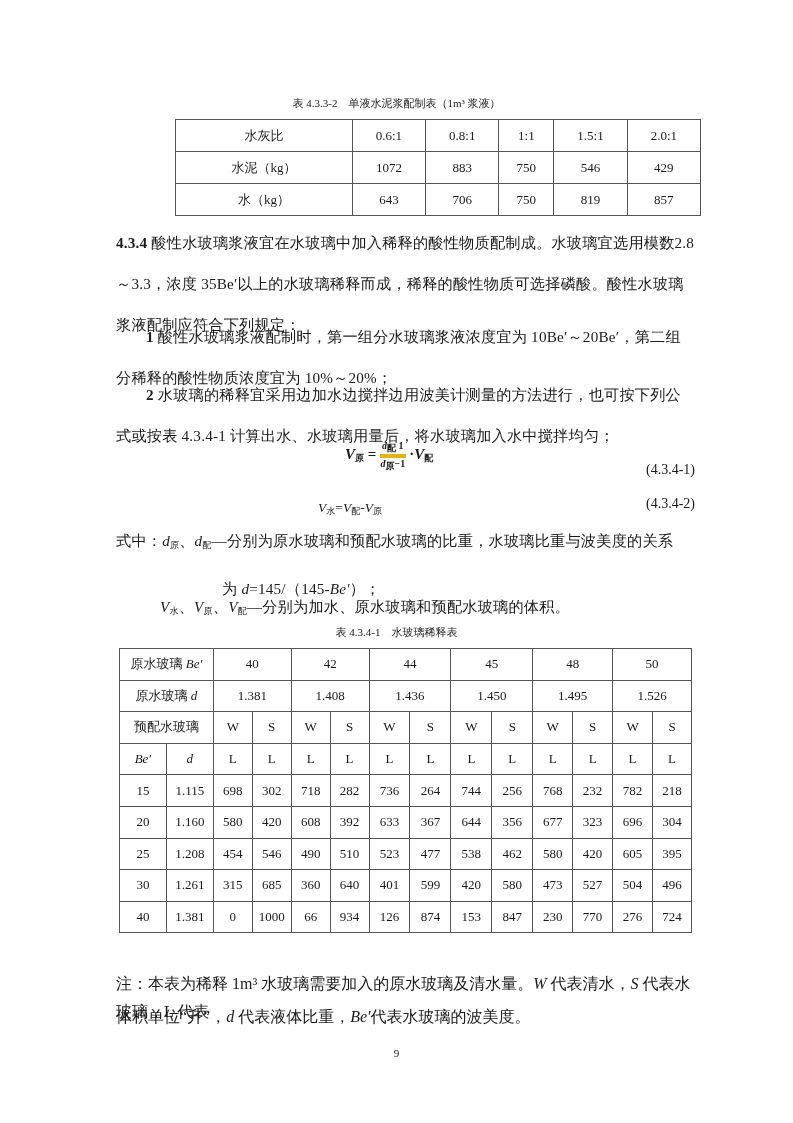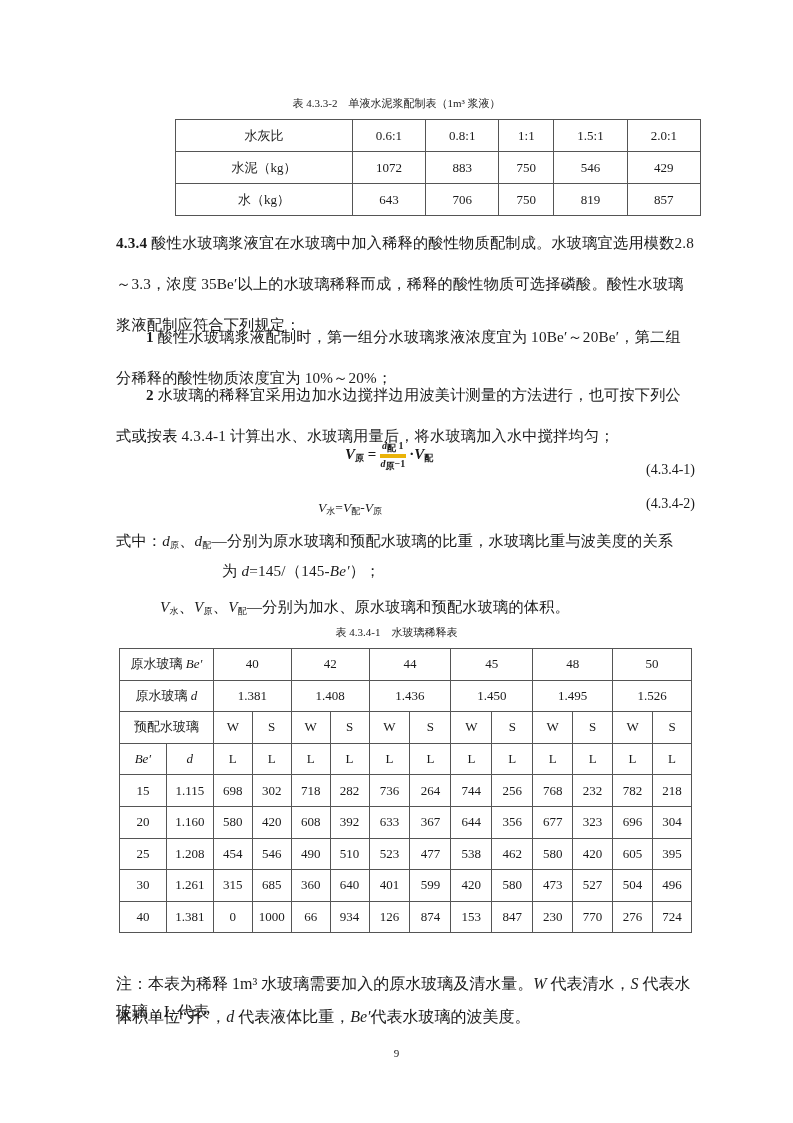--- a/index.html
+++ b/index.html
@@ -79,21 +79,21 @@
 </div>
 <div class="abs eqno" style="top:462px;">(4.3.4-1)</div>
 
 <div class="abs eq" style="left:318px; top:500px; font-size:13.5px;">
   <i>V</i><span class="sub">水</span><span>=</span><i>V</i><span class="sub">配</span><span>-</span><i>V</i><span class="sub">原</span>
 </div>
 <div class="abs eqno" style="top:496px;">(4.3.4-2)</div>
 
 <div class="abs para" style="top:520px;"><span>式中：</span><i>d</i><span class="sub">原</span><span>、</span><i>d</i><span class="sub">配</span><span>—分别为原水玻璃和预配水玻璃的比重，水玻璃比重与波美度的关系</span></div>
 
-<div class="abs para" style="top:550px; left:222px; width:470px;"><span>为 </span><i>d</i><span>=145/（145-</span><i>Be′</i><span>）；</span></div>
+<div class="abs para" style="top:568px; left:222px; width:470px;"><span>为 </span><i>d</i><span>=145/（145-</span><i>Be′</i><span>）；</span></div>
 
 <div class="abs para" style="top:586px; left:160px; width:530px;"><i>V</i><span class="sub">水</span><span>、</span><i>V</i><span class="sub">原</span><span>、</span><i>V</i><span class="sub">配</span><span>—分别为加水、原水玻璃和预配水玻璃的体积。</span></div>
 
 <div class="abs caption" style="top:625px;">表 4.3.4-1　水玻璃稀释表</div>
 <table id="t2" class="abs">
   <colgroup>
     <col style="width:47px">
       <col style="width:47px">
     <col style="width:39px">
       <col style="width:39px">

